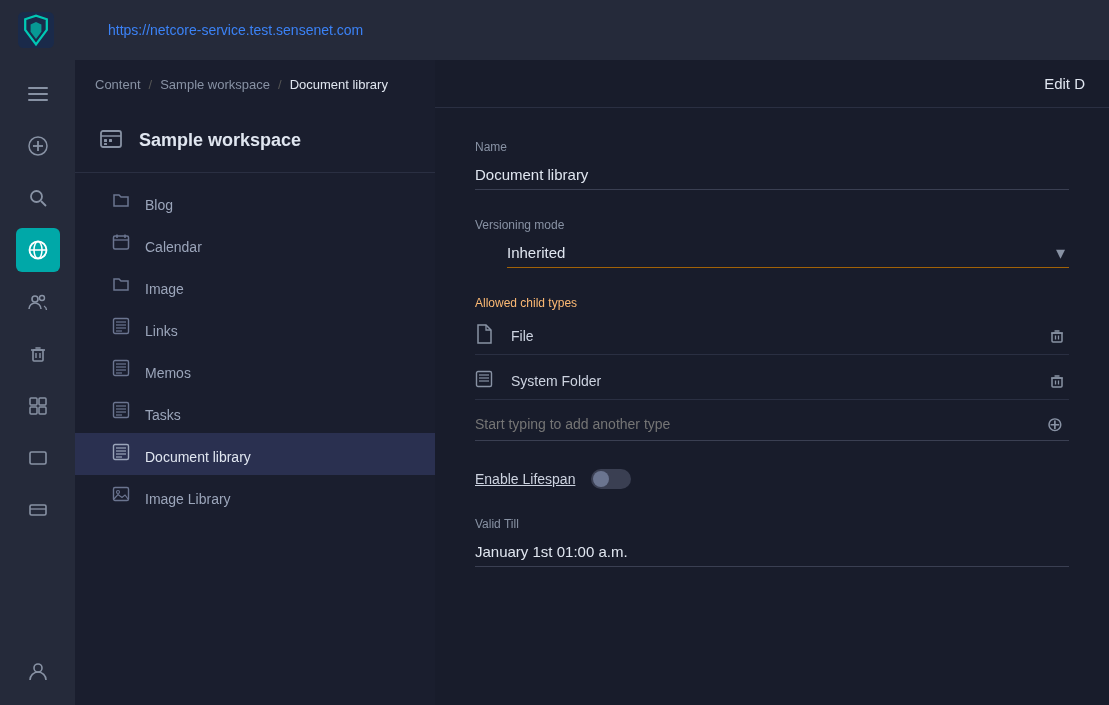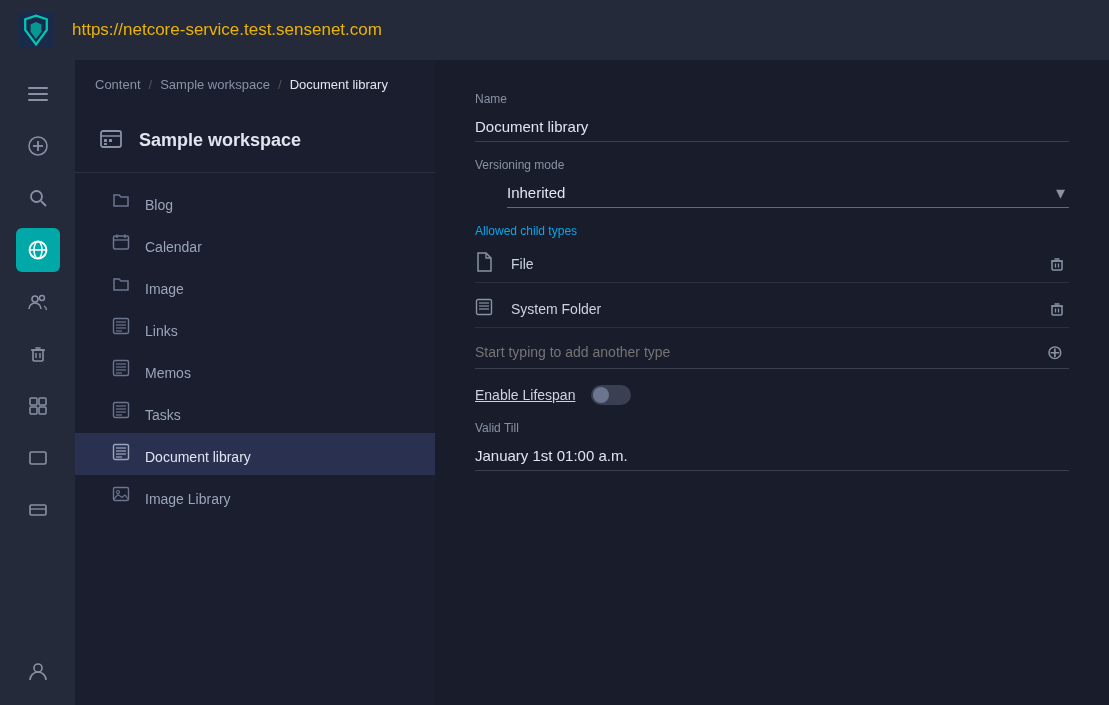--- a/index.html
+++ b/index.html
@@ -16,22 +16,23 @@
       flex-shrink: 0;
     }
     .topbar-logo {
       width: 40px;
       height: 40px;
       display: flex;
       align-items: center;
       justify-content: center;
     }
     .topbar-url {
-      color: #eab308;
-      font-size: 17px;
+      color: #3b82f6;
+      font-size: 14px;
+      margin-left: 36px;
     }
 
     
     .main-layout {
       display: flex;
       flex: 1;
       overflow: hidden;
     }
 
     
@@ -142,31 +143,31 @@
       font-size: 15px;
       font-weight: 500;
     }
 
     .form-area {
       flex: 1;
       overflow-y: auto;
       padding: 32px 40px;
       display: flex;
       flex-direction: column;
-      gap: 16px;
+      gap: 28px;
     }
 
     .form-group {
       display: flex;
       flex-direction: column;
       gap: 6px;
     }
     .form-label {
       font-size: 12px;
-      color: #0ea5e9;
+      color: #fdba74;
       font-weight: 500;
       text-transform: none;
     }
     .form-label.gray { color: #8892a4; }
     .form-input {
       background: transparent;
       border: none;
       border-bottom: 1px solid #3a3f52;
       color: #e0e6f0;
       font-size: 15px;
@@ -487,20 +488,23 @@
               <circle cx="6" cy="7" r="1.5" fill="none" stroke="currentColor" stroke-width="1.2"></circle>
               <polyline points="2,14 6,9.5 10,12.5 13,10 16,14" fill="none" stroke="currentColor" stroke-width="1.2"></polyline>
             </svg>
         </span>
         <span>Image Library</span>
       </div>
     </div>
   </div>
 
   <div class="main-content">
+    <div class="content-header">
+      <span class="edit-btn">Edit D</span>
+    </div>
 
     <div class="form-area">
 
       <div class="form-group">
         <label class="form-label gray">Name</label>
         <input class="form-input" type="text" value="Document library" style="">
       </div>
 
       <div class="form-group">
         <label class="form-label gray">Versioning mode</label>

